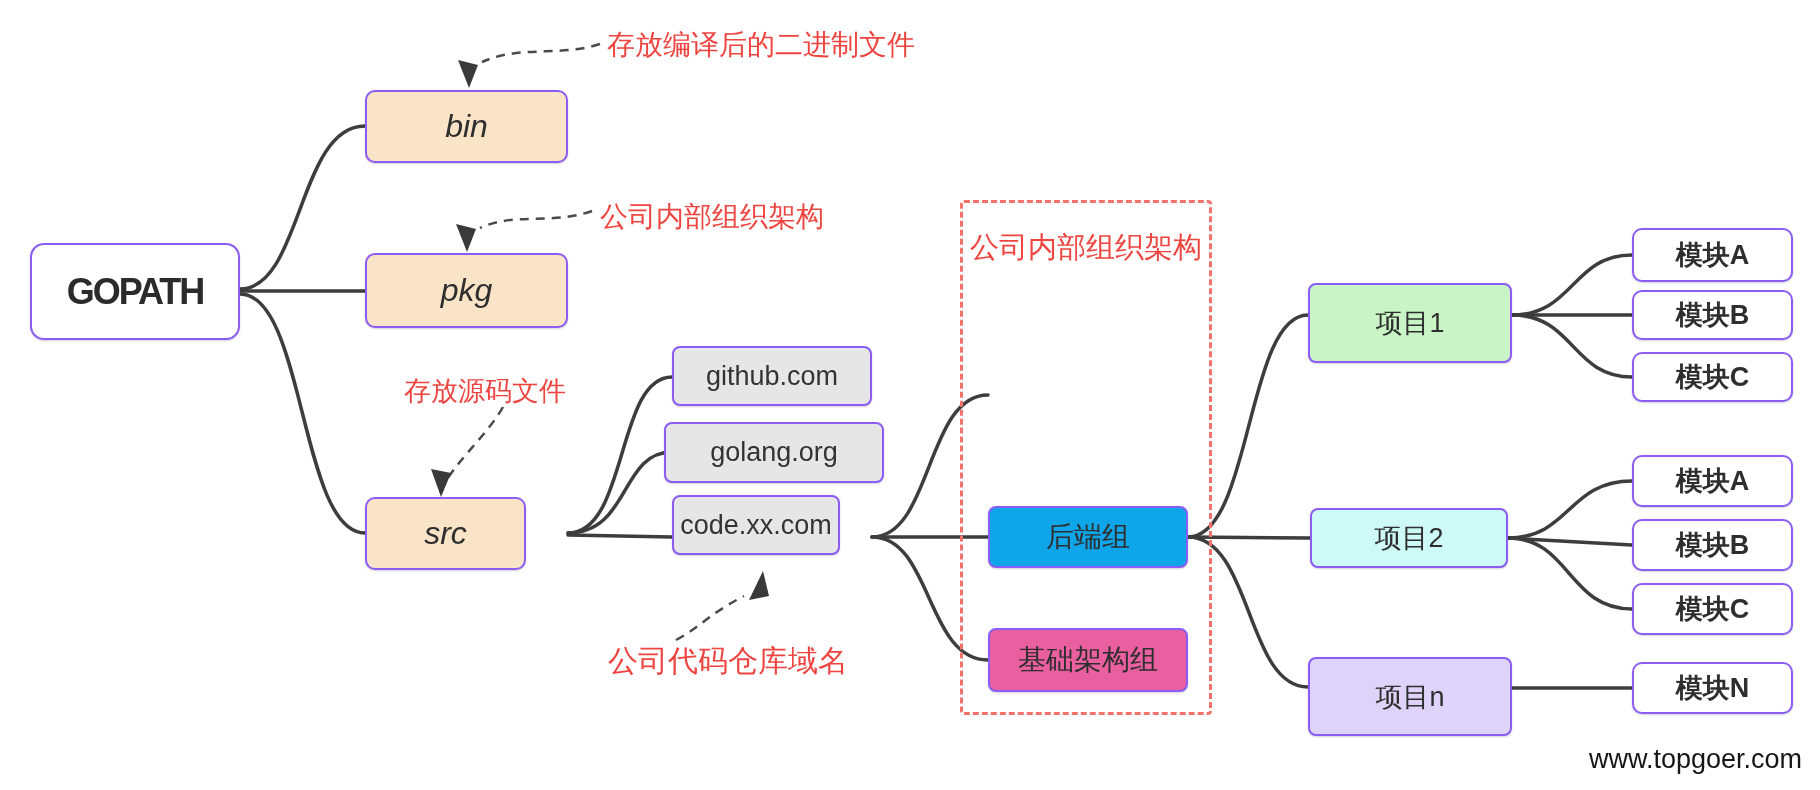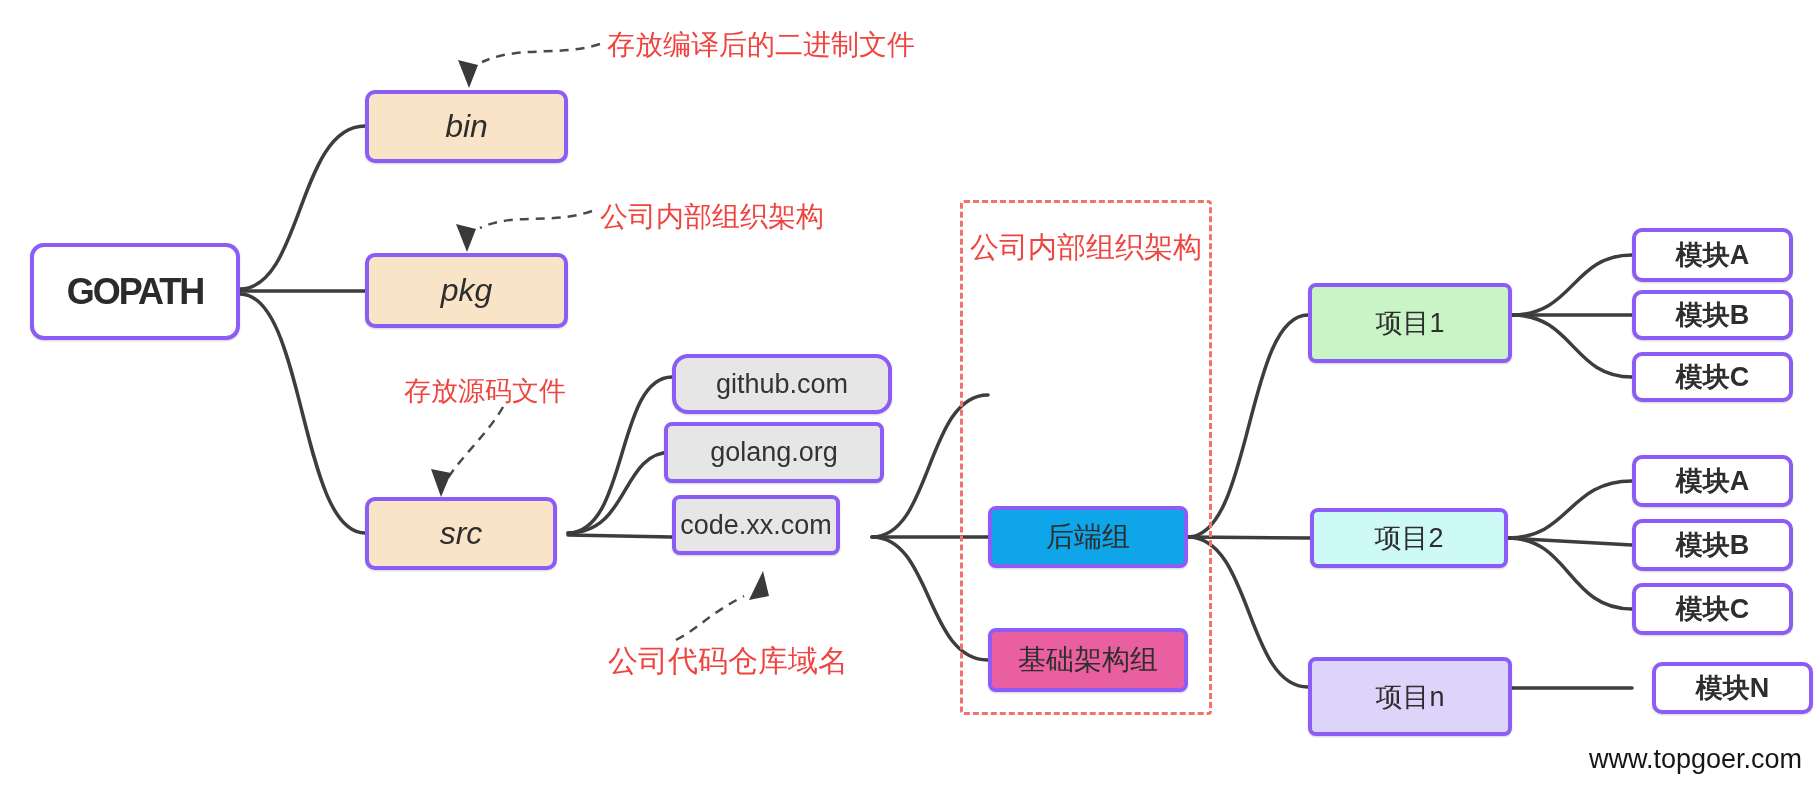--- a/index.html
+++ b/index.html
@@ -1,32 +1,32 @@
 <!DOCTYPE html>
 <html><head>
 <meta charset="utf-8">
 <style>
   html,body{margin:0;padding:0;background:#ffffff;}
   #stage{position:relative;width:1820px;height:790px;background:#ffffff;overflow:hidden;
          font-family:"Liberation Sans","DejaVu Sans",sans-serif;}
   #wires{position:absolute;left:0;top:0;z-index:1;}
   .node{position:absolute;z-index:2;display:flex;align-items:center;justify-content:center;
-        border:4px solid #8b5cf6;border-radius:10px;color:#2e2e2e;
+        border:2px solid #8b5cf6;border-radius:10px;color:#2e2e2e;
         box-shadow:0 1px 2px rgba(0,0,0,.18);box-sizing:border-box;text-align:center;}
   
   #n-gopath{left:30px;top:243px;width:210px;height:97px;background:#ffffff;border-radius:14px;
             font-weight:bold;font-size:36px;letter-spacing:-2px;color:#2b2b2b;}
   
   .dir{background:#f9e4c8;font-style:italic;font-size:32px;}
   #n-bin{left:365px;top:90px;width:203px;height:73px;}
   #n-pkg{left:365px;top:253px;width:203px;height:75px;}
-  #n-src{left:365px;top:497px;width:192px;height:73px;}
+  #n-src{left:365px;top:497px;width:161px;height:73px;}
   
   .repo{background:#e6e6e6;font-size:27px;border-radius:8px;color:#333;}
-  #n-github{left:672px;top:354px;width:220px;height:60px;border-radius:16px;}
+  #n-github{left:672px;top:346px;width:200px;height:60px;}
   #n-golang{left:664px;top:422px;width:220px;height:61px;}
   #n-codexx{left:672px;top:495px;width:168px;height:60px;}
   
   #org-box{position:absolute;left:960px;top:200px;width:252px;height:515px;z-index:1;
            border:3px dashed #f3736c;border-radius:4px;box-sizing:border-box;}
   #org-title{position:absolute;left:960px;top:228px;width:252px;text-align:center;z-index:2;
              color:#ee4540;font-size:29px;}
   .grp{font-size:28px;border-radius:8px;}
   #n-frontend{left:988px;top:363px;width:200px;height:64px;background:#5d5df0;}
   #n-backend{left:988px;top:506px;width:200px;height:62px;background:#0ea5e9;}
@@ -37,21 +37,21 @@
   #n-proj2{left:1310px;top:508px;width:198px;height:60px;background:#cdf9f6;}
   #n-projn{left:1308px;top:657px;width:204px;height:79px;background:#ded3f8;}
   
   .mod{background:#ffffff;font-size:27px;font-weight:bold;border-radius:10px;}
   #n-m1a{left:1632px;top:228px;width:161px;height:54px;}
   #n-m1b{left:1632px;top:290px;width:161px;height:50px;}
   #n-m1c{left:1632px;top:352px;width:161px;height:50px;}
   #n-m2a{left:1632px;top:455px;width:161px;height:52px;}
   #n-m2b{left:1632px;top:519px;width:161px;height:52px;}
   #n-m2c{left:1632px;top:583px;width:161px;height:52px;}
-  #n-mn {left:1632px;top:662px;width:161px;height:52px;margin-left:20px;}
+  #n-mn {left:1632px;top:662px;width:161px;height:52px;}
   
   .ann{position:absolute;z-index:3;color:#ee4540;font-size:28px;white-space:nowrap;}
   #ann-bin{left:607px;top:26px;}
   #ann-pkg{left:600px;top:198px;}
   #ann-src{left:404px;top:373px;font-size:27px;}
   #ann-code{left:608px;top:641px;font-size:30px;}
   
   #watermark{position:absolute;right:18px;top:744px;z-index:3;color:#161616;font-size:27px;}
 </style>
 </head>

